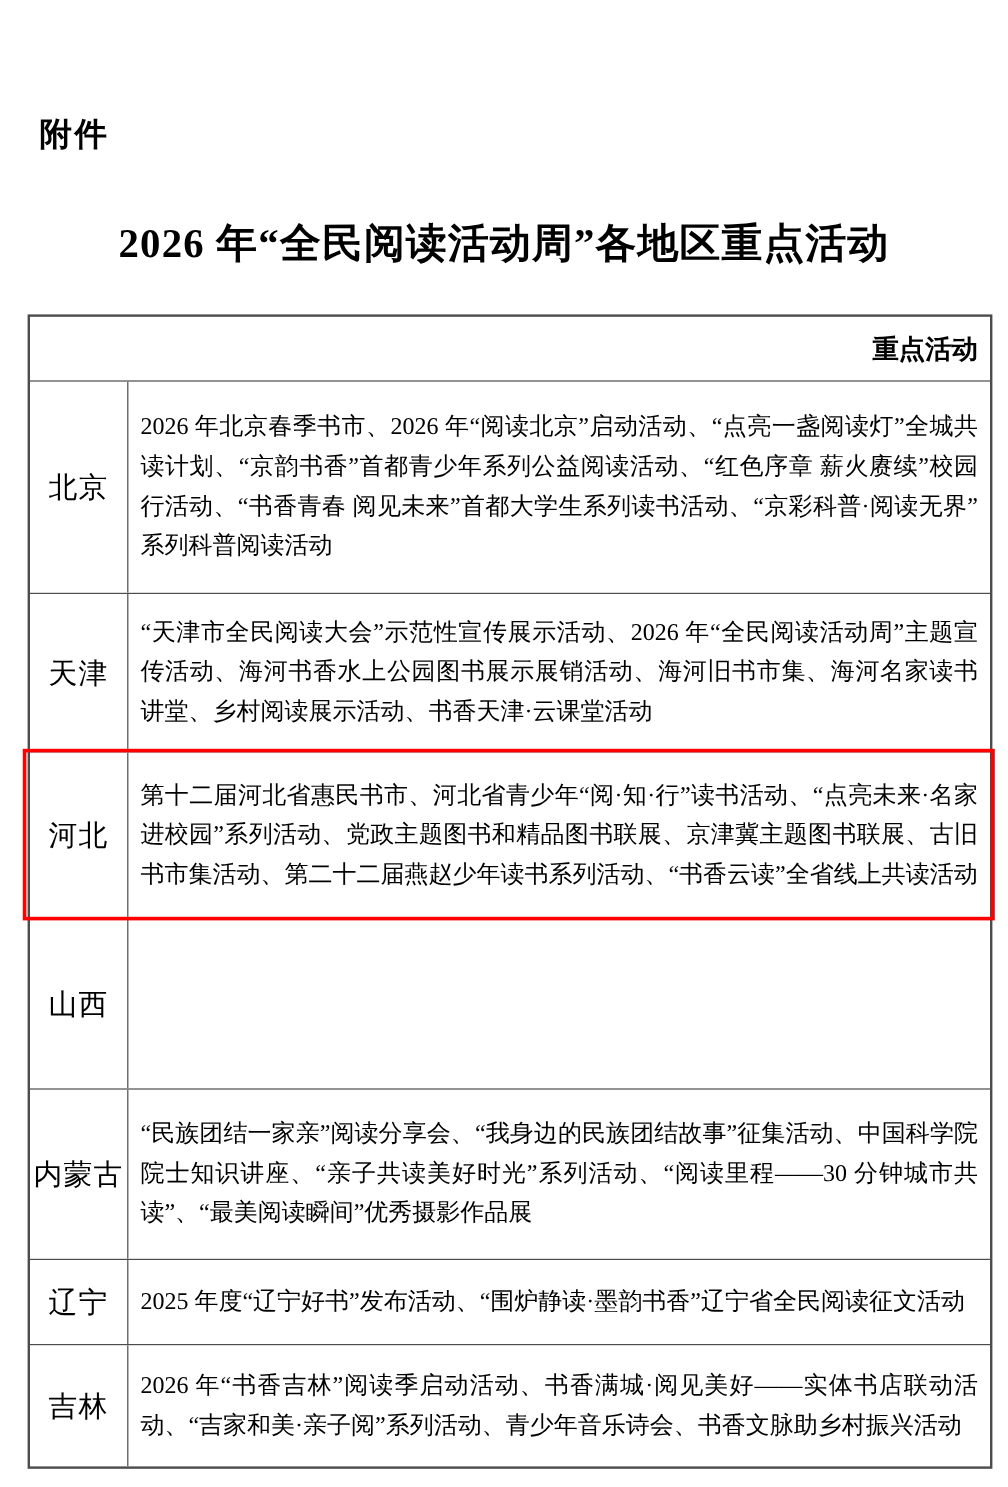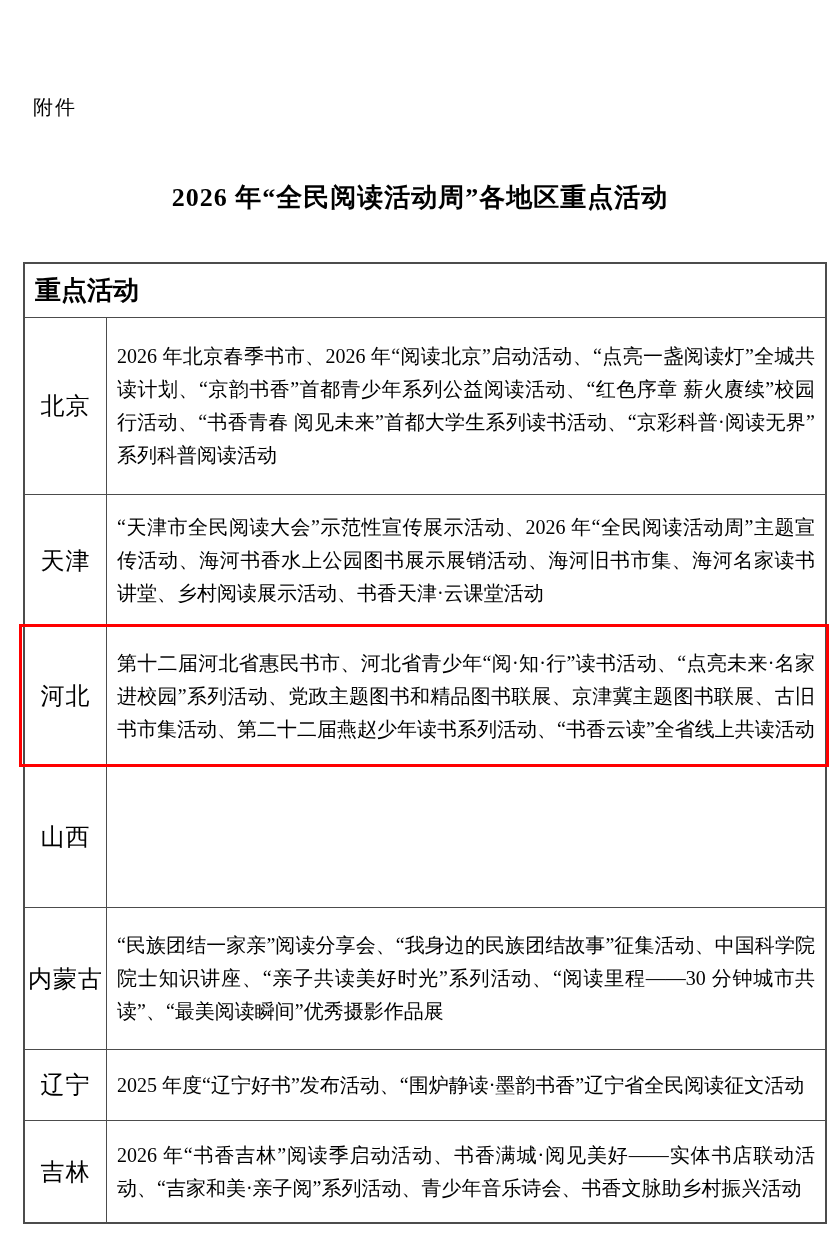--- a/index.html
+++ b/index.html
@@ -10,31 +10,31 @@
     background:#ffffff;
     font-family:"Liberation Serif","DejaVu Serif",serif;
     color:#000;
     overflow:hidden;
   }
   .attachment{
     position:absolute;
     left:33px;
     top:94px;
     font-family:"Liberation Sans","DejaVu Sans",sans-serif;
-    font-size:20px;
-    font-weight:400;
+    font-size:27px;
+    font-weight:700;
     letter-spacing:2px;
   }
   .title{
     position:absolute;
     left:0;
     top:180px;
     width:100%;
     text-align:center;
-    font-size:26px;
+    font-size:34px;
     font-weight:bold;
     letter-spacing:1px;
     white-space:nowrap;
   }
   .tbl{
     position:absolute;
     left:23px;
     top:262px;
     width:804px;
     box-sizing:border-box;
@@ -72,21 +72,21 @@
   .c2 p{
     margin:0;
     width:100%;
     font-size:20px;
     line-height:33px;
     text-align:justify;
     text-justify:inter-ideograph;
   }
   .row.hdr .c1,.row.hdr .c2{font-weight:bold;}
   .row.hdr .c2{justify-content:center;}
-  .row.hdr .c2 p{text-align:left;font-size:26px;}
+  .row.hdr .c2 p{text-align:right;font-size:22px;}
   .row.hdr .c1{font-size:26px;}
   .highlight-box{
     position:absolute;
     left:19px;
     top:624px;
     width:810px;
     height:143px;
     box-sizing:border-box;
     border:3px solid #ff0000;
     pointer-events:none;

